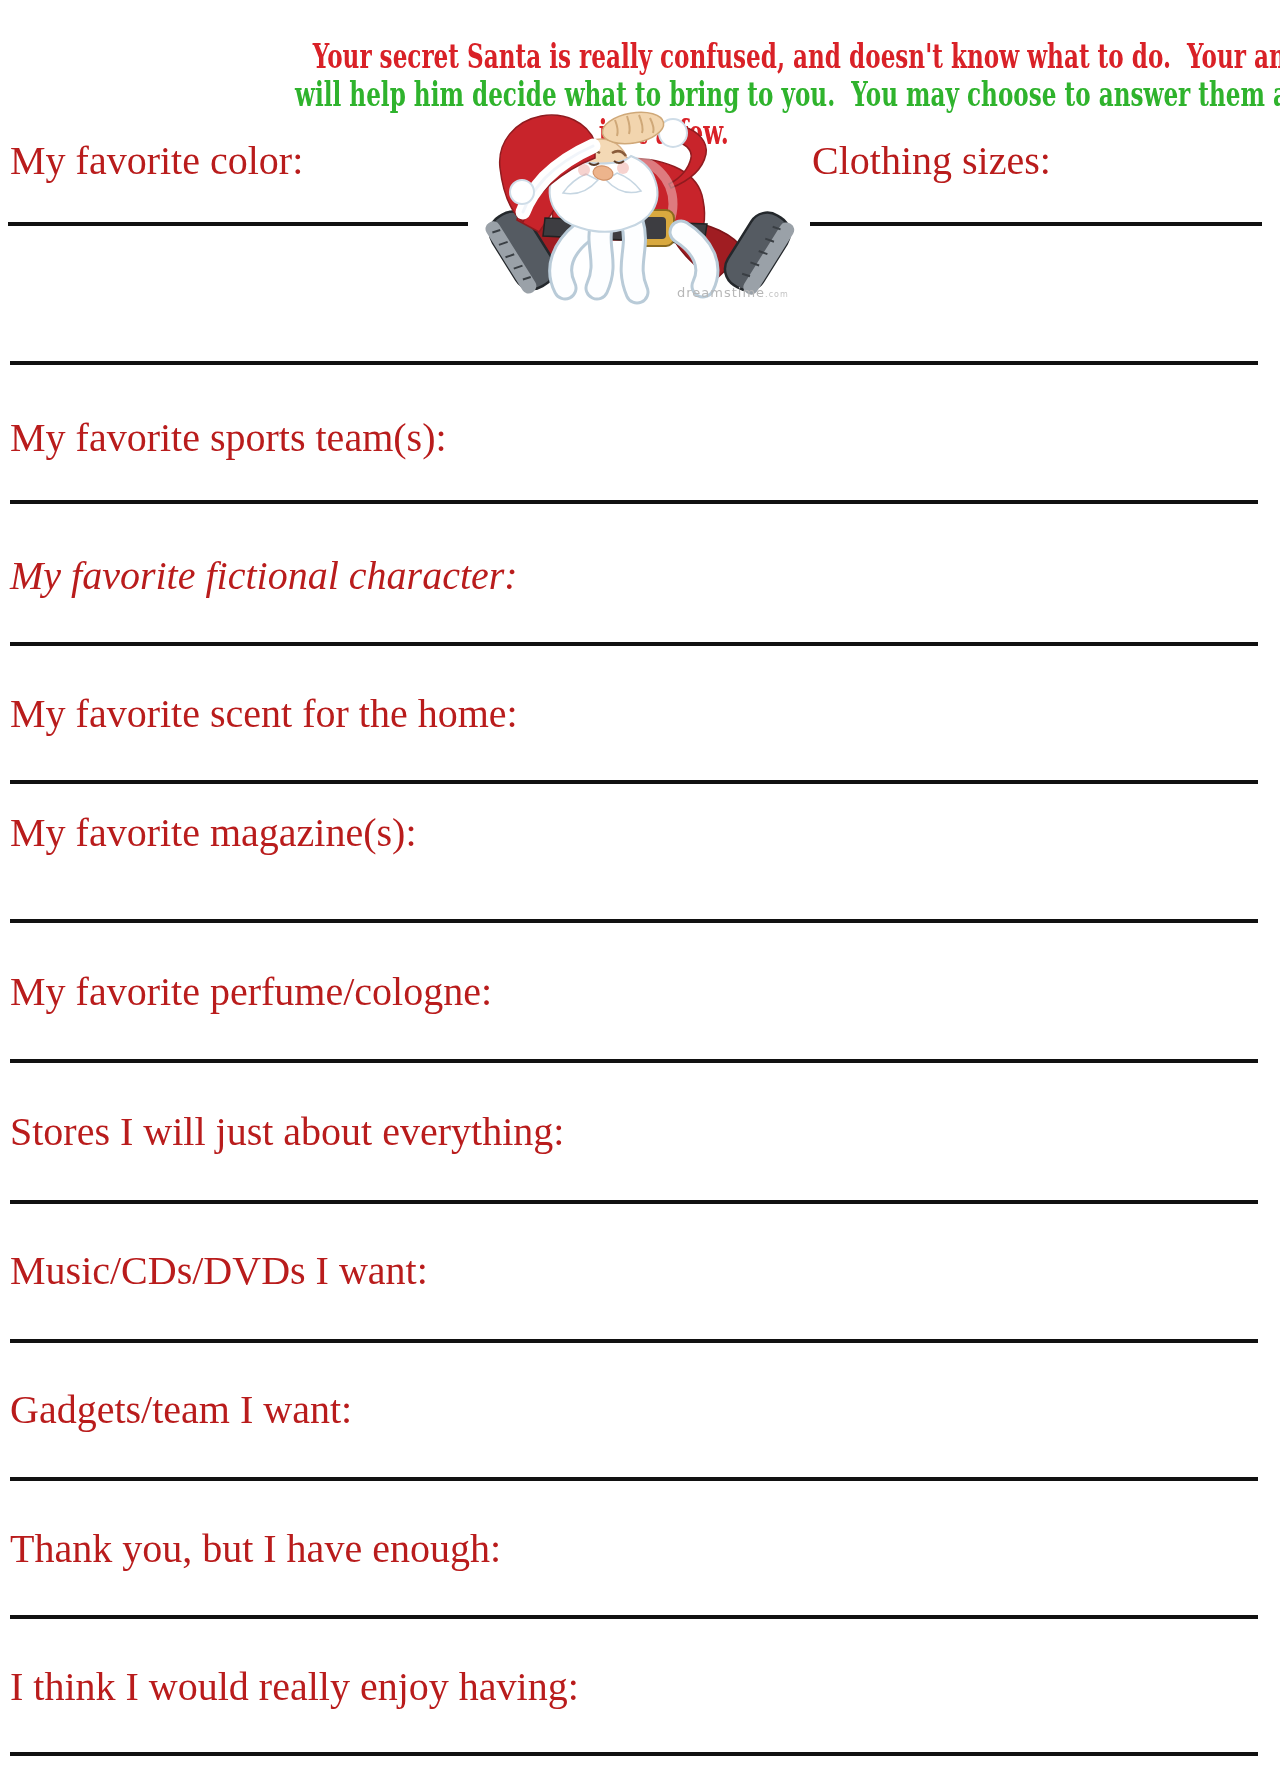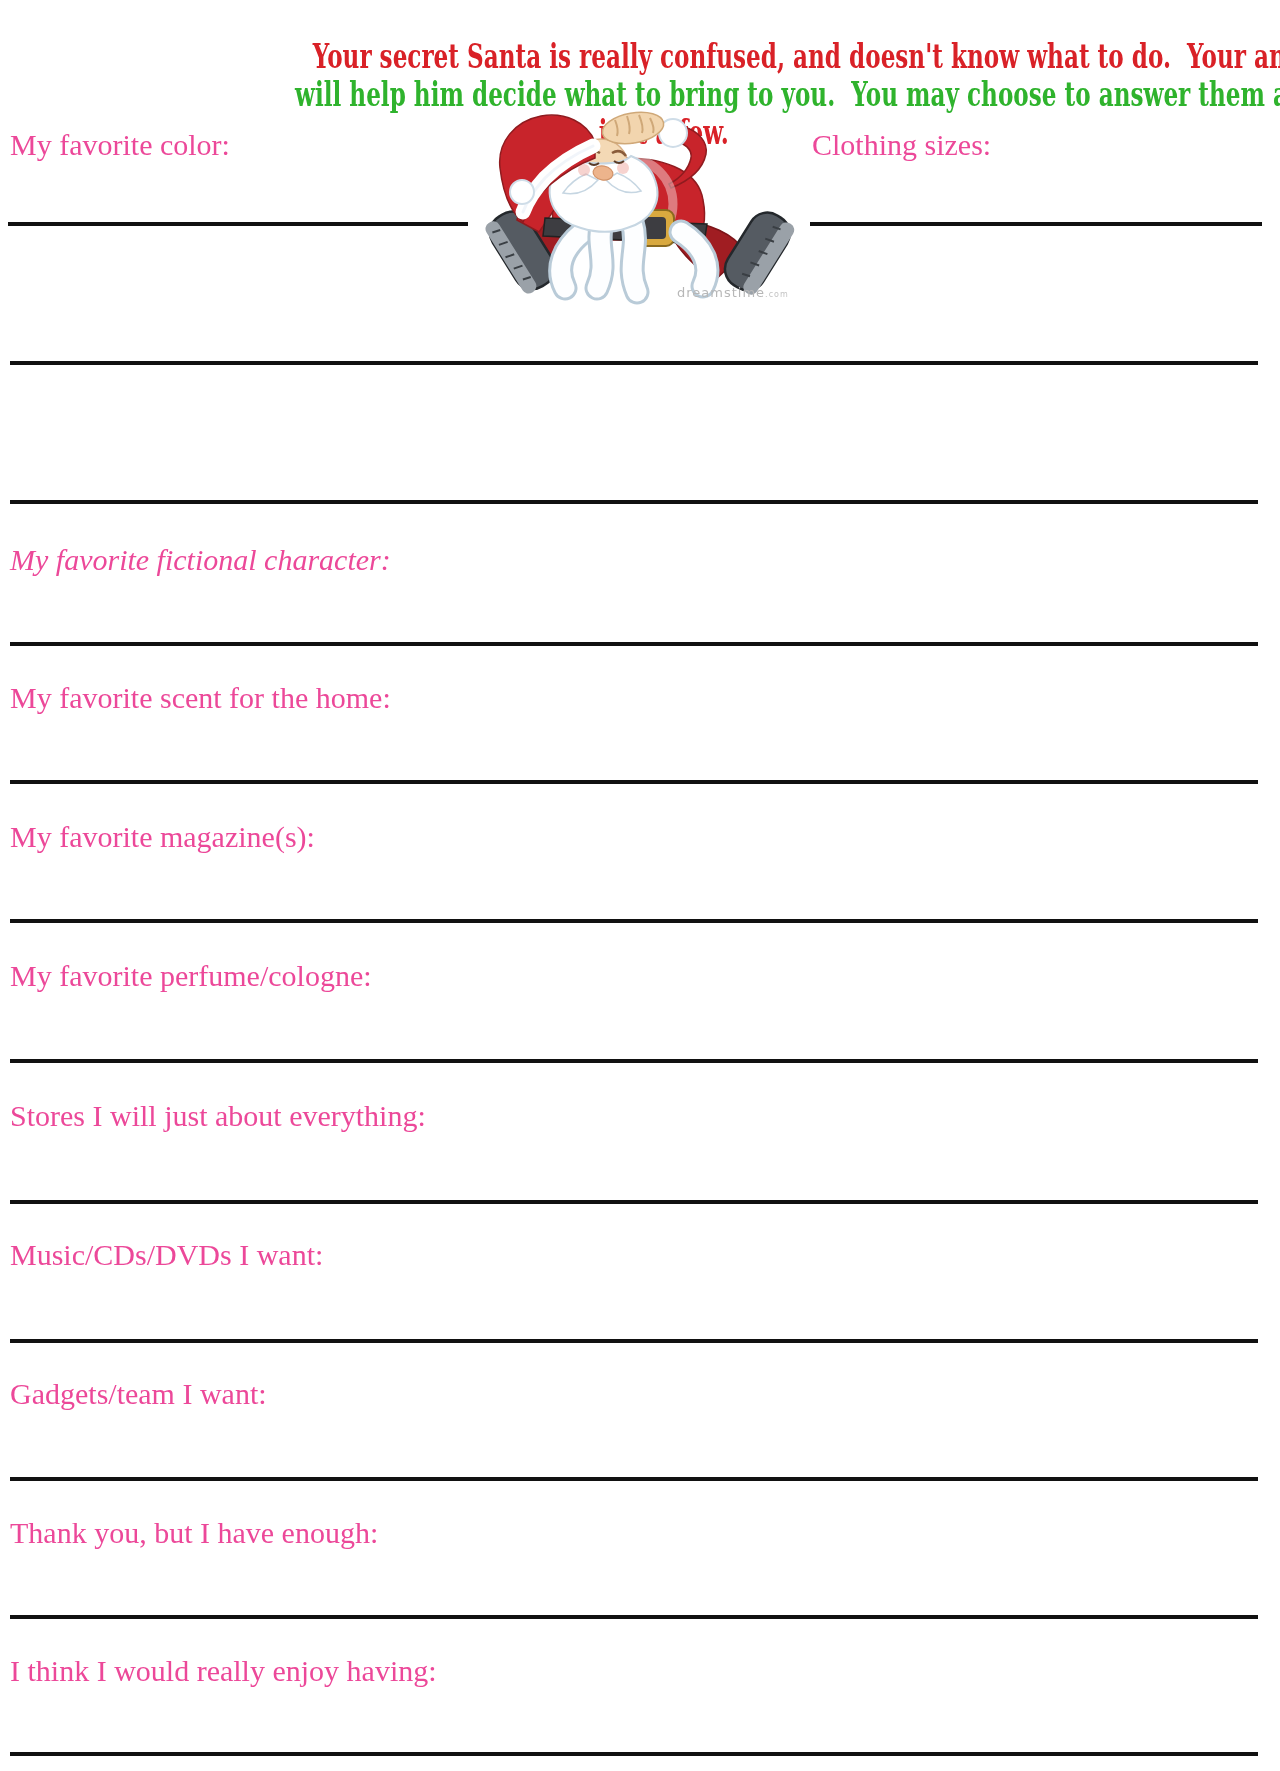--- a/index.html
+++ b/index.html
@@ -27,24 +27,25 @@
     transform:scaleX(0.68);
     transform-origin:50% 50%;
     white-space:pre;
   }
   .hdr-red{color:#d92127;}
   .hdr-green{color:#2fb32d;}
   
   .q-label{
     position:absolute;
     left:10px;
-    font-size:30px;
+    font-size:40px;
     line-height:34px;
-    color:#ec4899;
+    color:#b91c1c;
     white-space:pre;
+    margin-top:16px;
   }
   
   .blank{
     position:absolute;
     height:4px;
     background:#111111;
   }
   .santa-wrap{
     position:absolute;
     left:445px; top:100px;
@@ -135,29 +136,30 @@
       <circle cx="228" cy="33" r="14" fill="#ffffff" stroke="#cfdde8" stroke-width="2"></circle>
       <ellipse cx="188" cy="28" rx="31" ry="15" transform="rotate(-10 188 28)" fill="#f2d5ae" stroke="#cfa878" stroke-width="1.5"></ellipse>
       <path d="M170,20 q4,10 2,16 M182,16 q4,12 2,18 M194,15 q5,12 3,18 M205,18 q5,10 3,15" stroke="#cfa878" stroke-width="2" fill="none"></path>
 
       <text x="232" y="197" font-family="DejaVu Sans, sans-serif" font-size="13" letter-spacing="1" fill="#b7b7b7"><tspan>dreamstime</tspan><tspan font-size="8" fill="#c4c4c4">.com</tspan></text>
     </svg>
   </div>
 
   <div class="blank" style="left:10px; top:361px;  width:1248px;"></div>
 
+  <div class="q-label" style="top:405px;">My favorite sports team(s):</div>
   <div class="blank" style="left:10px; top:500px;  width:1248px;"></div>
 
   <div class="q-label" style="top:543px;font-style:italic;">My favorite fictional character:</div>
   <div class="blank" style="left:10px; top:642px;  width:1248px;"></div>
 
   <div class="q-label" style="top:681px;">My favorite scent for the home:</div>
   <div class="blank" style="left:10px; top:780px;  width:1248px;"></div>
 
-  <div class="q-label" style="top:820px;">My favorite magazine(s):</div>
+  <div class="q-label" style="top:800px;">My favorite magazine(s):</div>
   <div class="blank" style="left:10px; top:919px;  width:1248px;"></div>
 
   <div class="q-label" style="top:959px;">My favorite perfume/cologne:</div>
   <div class="blank" style="left:10px; top:1059px; width:1248px;"></div>
 
   <div class="q-label" style="top:1099px;">Stores I will just about everything:</div>
   <div class="blank" style="left:10px; top:1200px; width:1248px;"></div>
 
   <div class="q-label" style="top:1238px;">Music/CDs/DVDs I want:</div>
   <div class="blank" style="left:10px; top:1339px; width:1248px;"></div>

